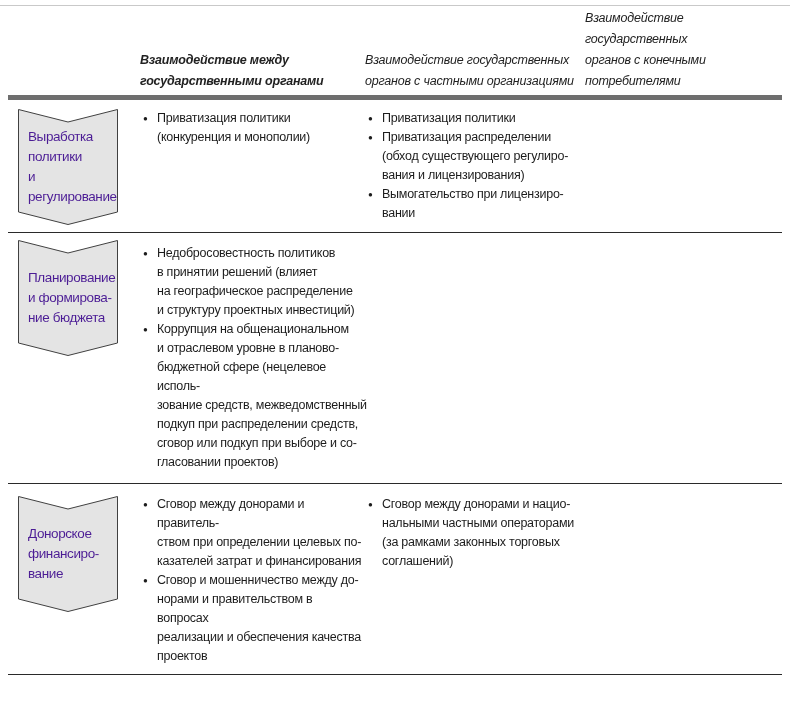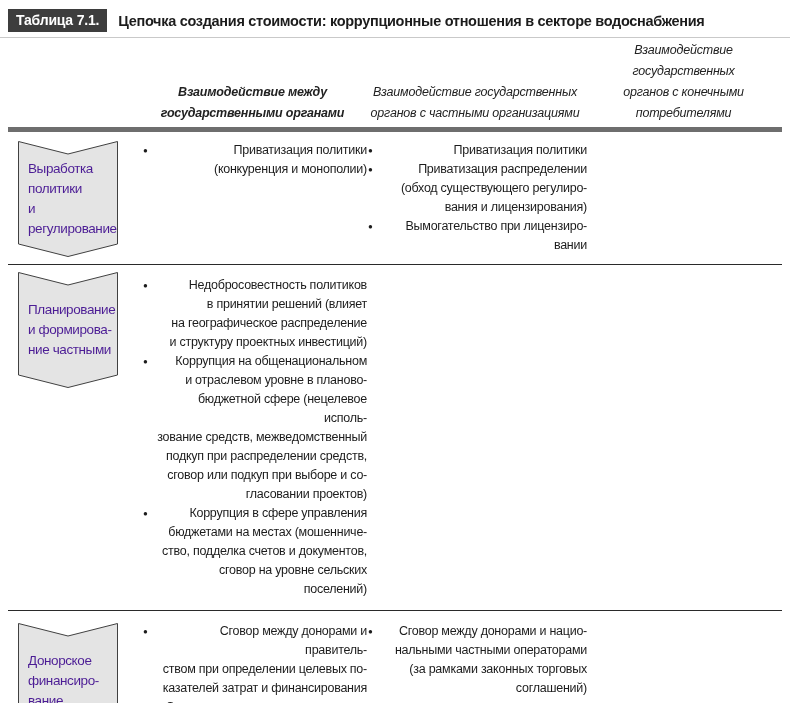--- a/index.html
+++ b/index.html
@@ -18,33 +18,33 @@
     font-weight:bold; font-size:14px; letter-spacing:-0.2px;
     padding:3px 8px 4px 8px; flex:none;
   }
   .table-title { font-weight:bold; font-size:14.5px; letter-spacing:-0.3px; }
   .title-rule { border-top:1px solid #c9c9c9; margin:5px 0 0 0; }
 
   
   .colheads { display:flex; align-items:flex-end; padding:2px 8px 3px 8px; min-height:56px; }
   .ch {
     font-style:italic; font-size:12.5px; line-height:21px;
-    text-align:center; white-space:pre-line; letter-spacing:-0.2px; color:#222;
+    text-align:left; white-space:pre-line; letter-spacing:-0.2px; color:#222;
   }
   .ch-spacer { width:132px; flex:none; }
   .ch-2 { width:225px; flex:none;font-weight:bold; }
   .ch-3 { width:220px; flex:none; }
   .ch-4 { flex:1; }
 
   .thick-rule { height:5px; background:#6e6e6e; margin:0 8px; }
 
   
   .trow { display:flex; margin:0 8px; border-bottom:1px solid #2a2a2a; }
   .label-col { width:124px; flex:none; padding-left:10px; box-sizing:content-box; }
-  .cell { box-sizing:border-box;text-align:right; }
+  .cell { box-sizing:border-box; }
   .c2 { width:225px; flex:none; padding-top:9px; }
   .c3 { width:220px; flex:none; padding-top:9px; }
   .c4 { flex:1; }
   .r1 .label-col { padding-top:9px; }
   .r2 .label-col { padding-top:7px; }
   .r2 .c2, .r2 .c3 { padding-top:11px; }
   .r2 { padding-bottom:11px; }
   .r1 { padding-bottom:7px; }
   .r3 .label-col { padding-top:12px; }
   .r3 .c2, .r3 .c3 { padding-top:11px; }
@@ -71,24 +71,20 @@
     content:"\25CF";
     position:absolute; left:1px; top:0;
     font-size:8px; line-height:19px; color:#1c1c1c;
   }
 </style>
 </head>
 <body>
 
 <div class="page">
 
-  <div class="titlebar">
-    <span class="table-label">Таблица 7.1.</span>
-    <span class="table-title">Цепочка создания стоимости: коррупционные отношения в секторе водоснабжения</span>
-  </div>
   <div class="title-rule"></div>
 
   <div class="colheads">
     <div class="ch ch-spacer"></div>
     <div class="ch ch-2">Взаимодействие между
 государственными органами</div>
     <div class="ch ch-3">Взаимодействие государственных
 органов с частными организациями</div>
     <div class="ch ch-4">Взаимодействие государственных
 органов с конечными
@@ -128,40 +124,36 @@
   </div>
 
   <div class="trow r2">
     <div class="label-col">
       <div class="banner">
         <svg width="100" height="116" viewBox="0 0 100 116">
           <polygon points="0.5,0.5 50,13 99.5,0.5 99.5,103 50,115.5 0.5,103" fill="#e4e4e4" stroke="#404040" stroke-width="1"></polygon>
         </svg>
         <div class="banner-text">Планирование
 и формирова-
-ние частными</div>
+ние бюджета</div>
       </div>
     </div>
     <div class="cell c2">
       <ul class="bullets">
         <li>Недобросовестность политиков
 в принятии решений (влияет
 на географическое распределение
 и структуру проектных инвестиций)</li>
         <li>Коррупция на общенациональном
 и отраслевом уровне в планово-
 бюджетной сфере (нецелевое исполь-
 зование средств, межведомственный
 подкуп при распределении средств,
 сговор или подкуп при выборе и со-
 гласовании проектов)</li>
-        <li>Коррупция в сфере управления
-бюджетами на местах (мошенниче-
-ство, подделка счетов и документов,
-сговор на уровне сельских поселений)</li>
       </ul>
     </div>
     <div class="cell c4"></div>
   </div>
 
   <div class="trow r3">
     <div class="label-col">
       <div class="banner">
         <svg width="100" height="116" viewBox="0 0 100 116">
           <polygon points="0.5,0.5 50,13 99.5,0.5 99.5,103 50,115.5 0.5,103" fill="#e4e4e4" stroke="#404040" stroke-width="1"></polygon>

